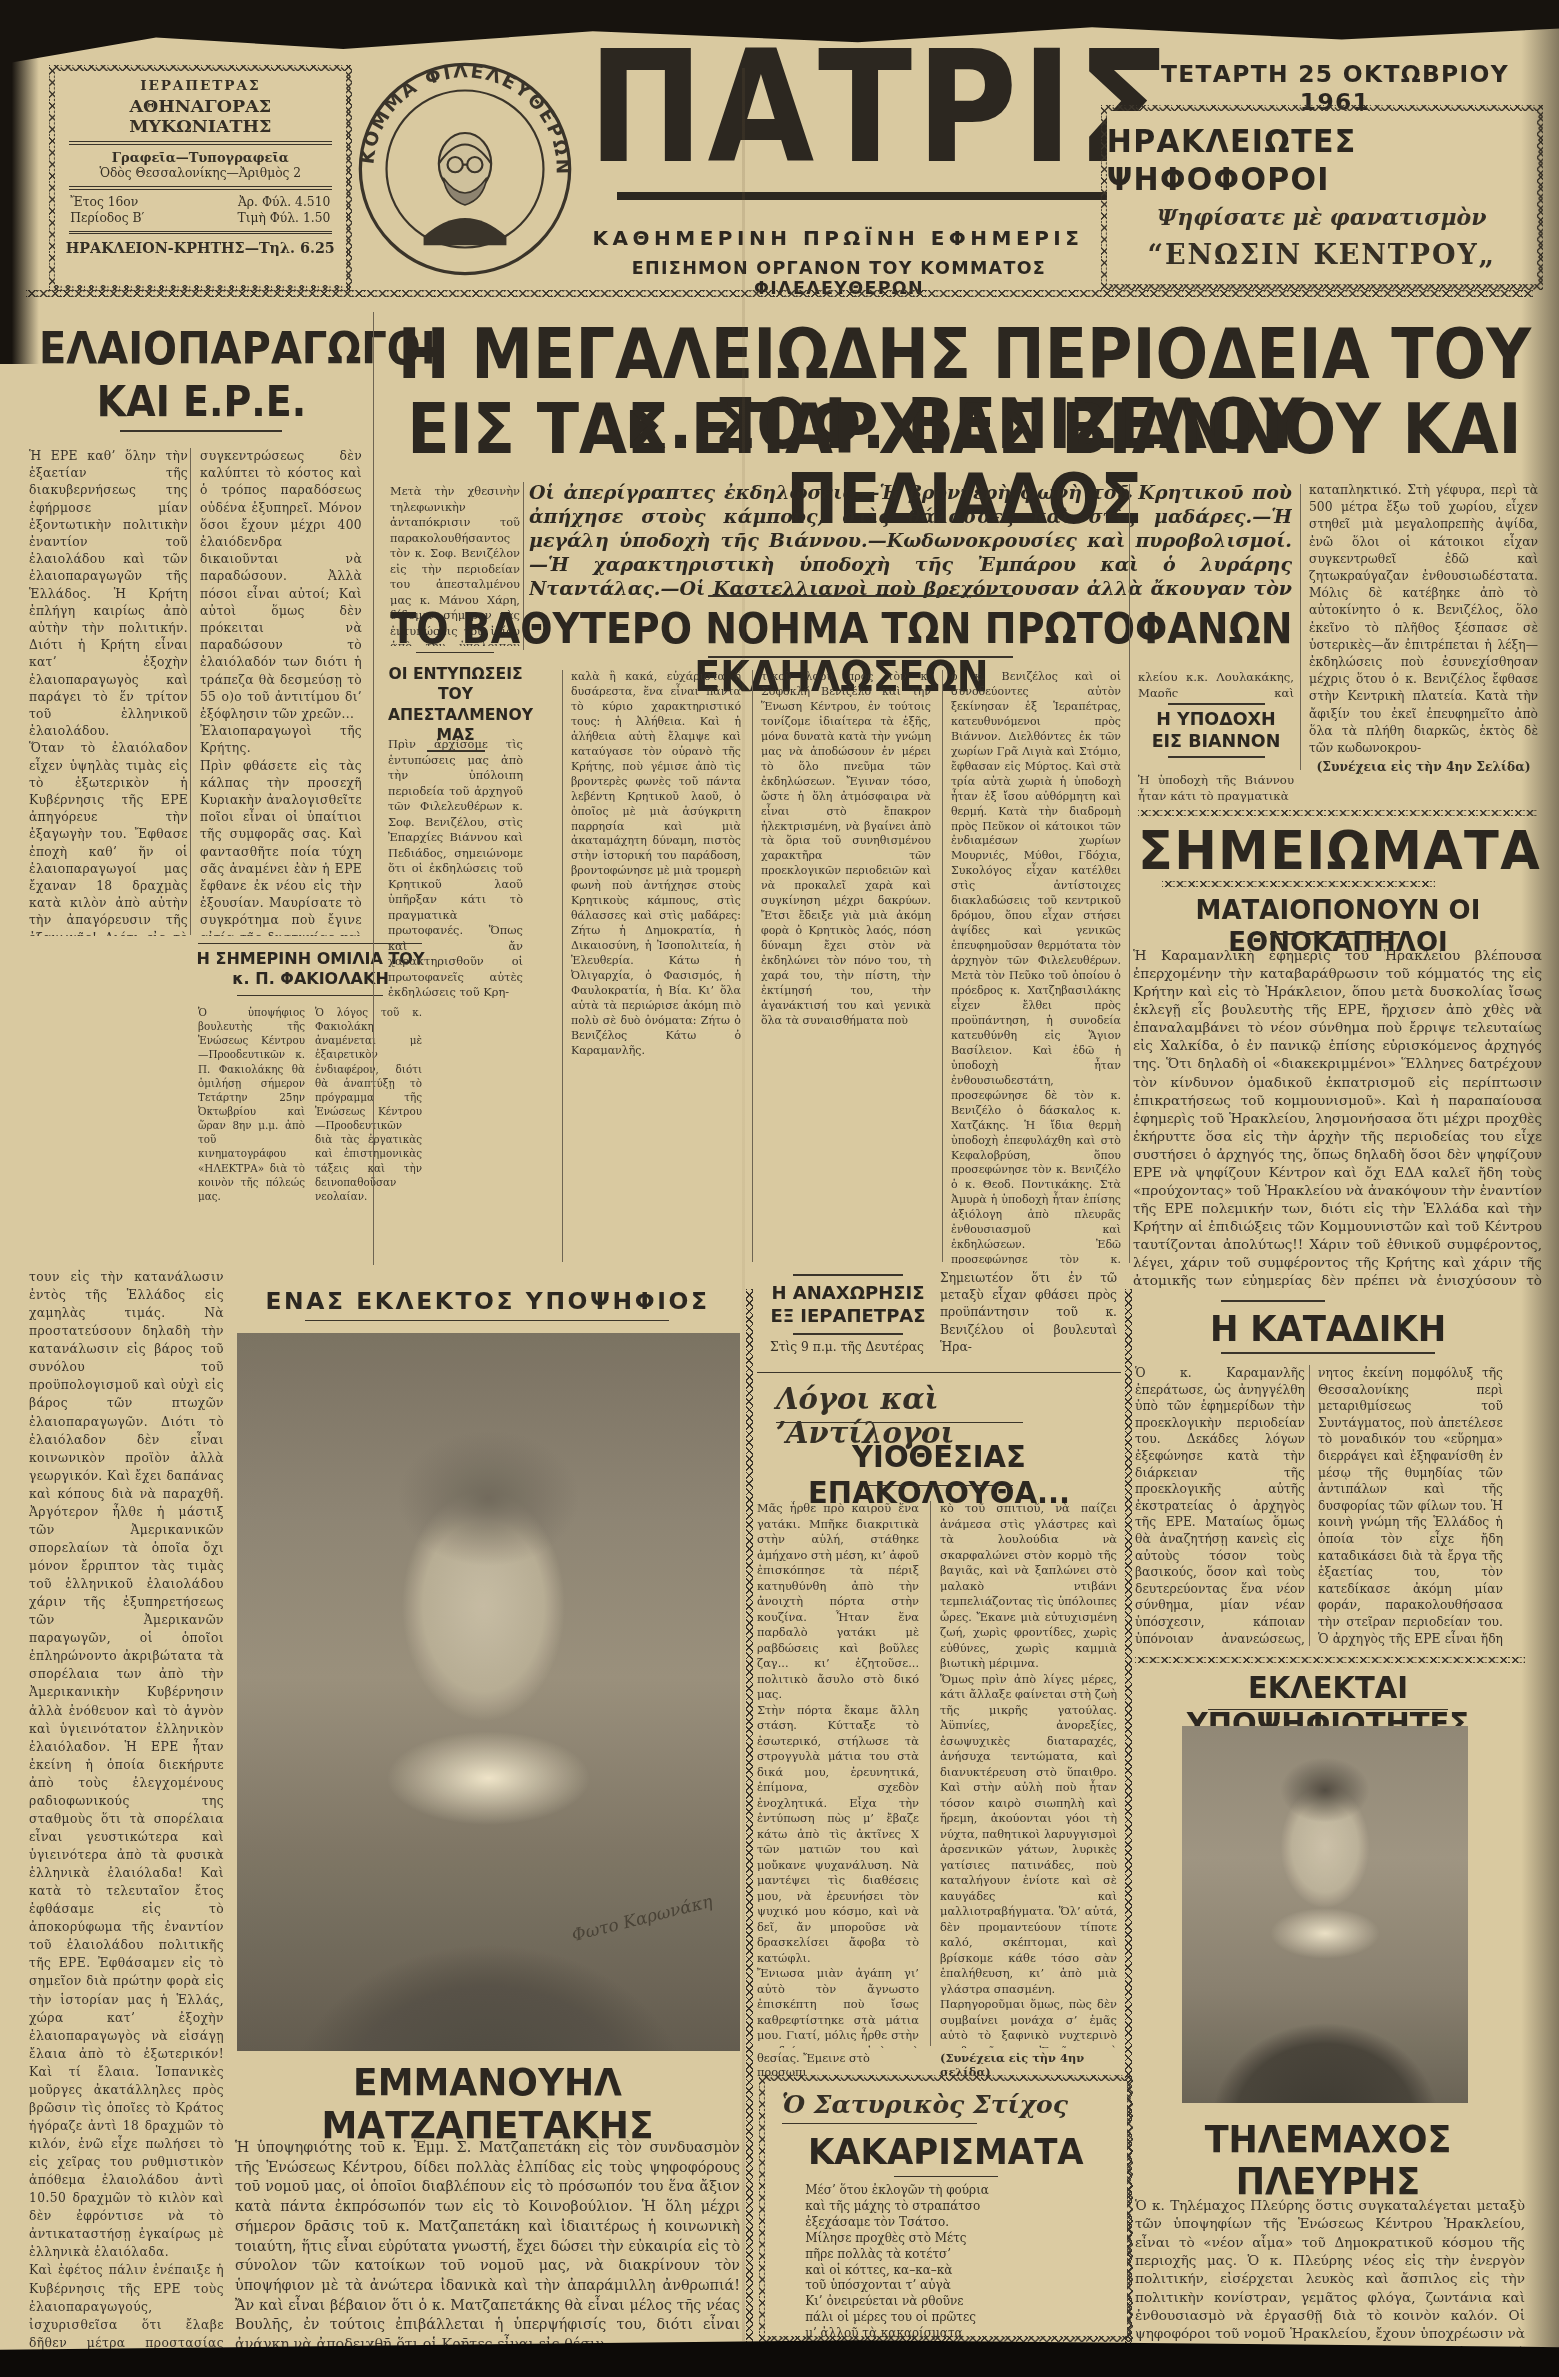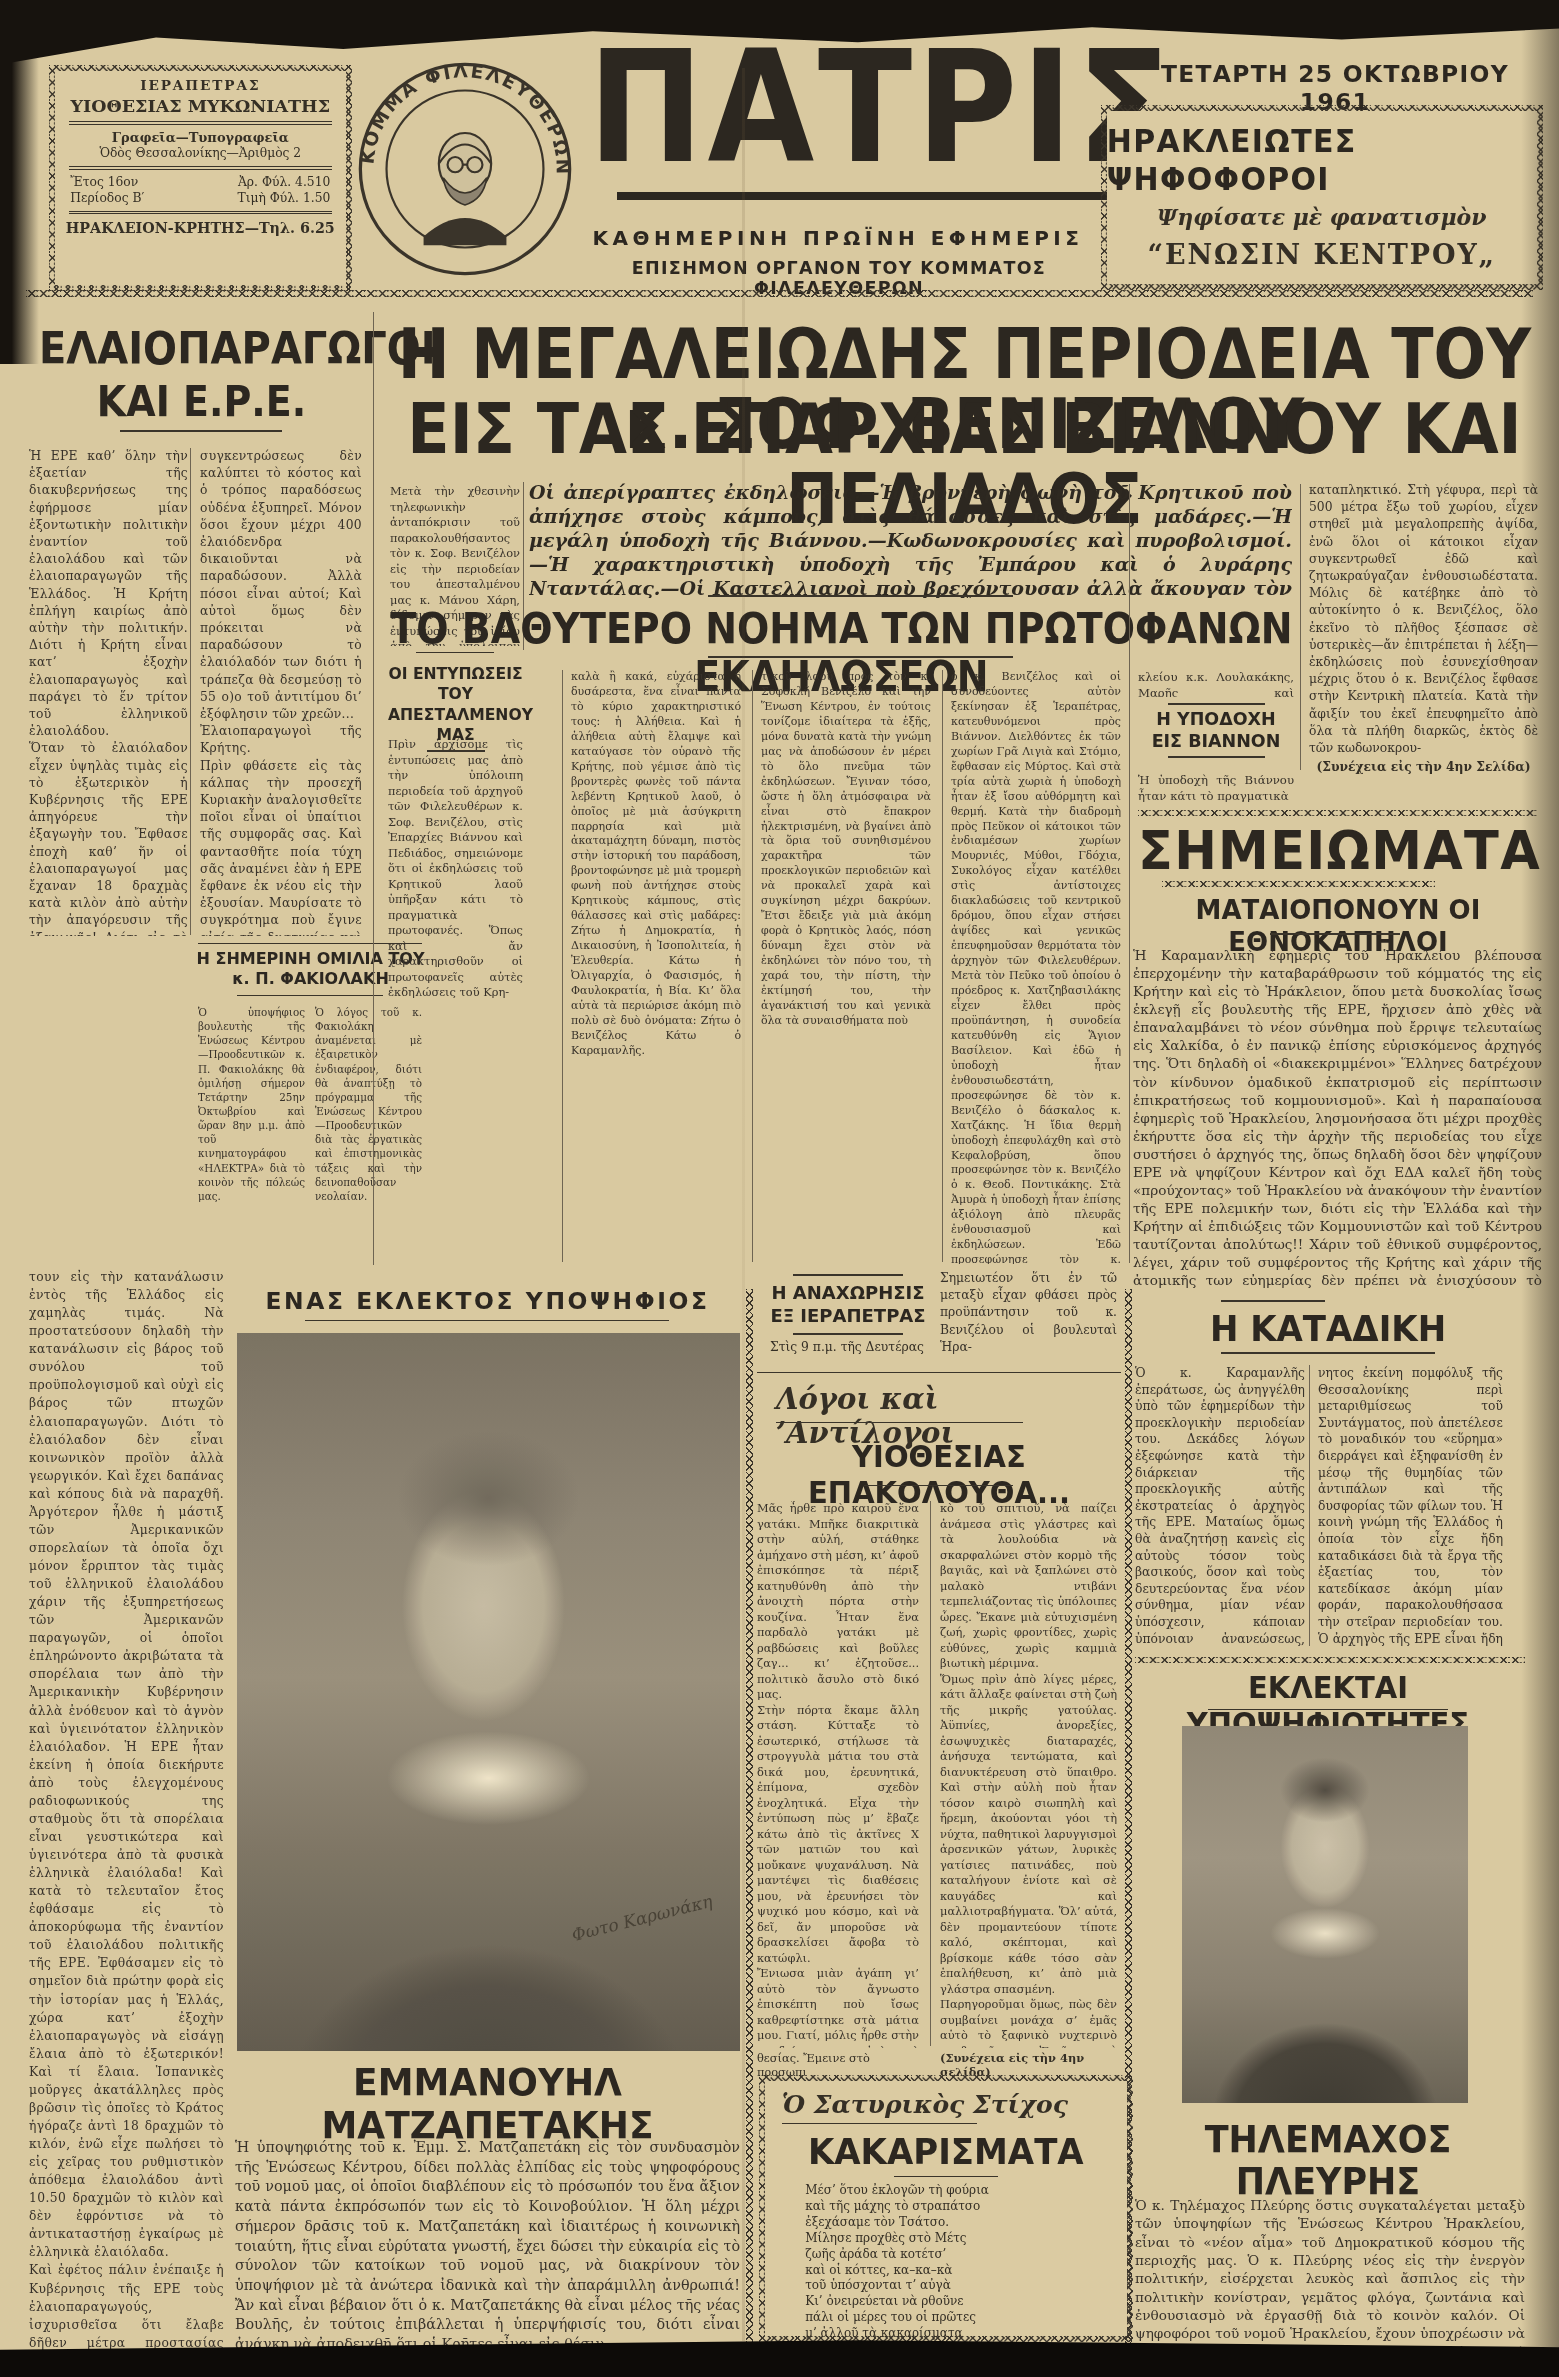--- a/index.html
+++ b/index.html
@@ -41,21 +41,21 @@
   .dbl{border-top:1.3px solid #3a342a;border-bottom:1.3px solid #3a342a;height:1.9px;}
 </style>
 </head>
 <body>
 
 <div id="paper">
 
   <div class="abs zz-frame" style="left:49px;top:65px;width:291px;height:214px;">
     <div class="zz-inner" style="padding:6.5px 9px;">
       <div class="ctr serif b" style="font-size:13.6px;letter-spacing:1.9px;">ΙΕΡΑΠΕΤΡΑΣ</div>
-      <div class="ctr serif b" style="font-size:17.5px;margin-top:2.6px;">ΥΙΟΘΕΣΙΑΣ ΜΥΚΩΝΙΑΤΗΣ</div>
+      <div class="ctr serif b" style="font-size:17.5px;margin-top:2.6px;">ΑΘΗΝΑΓΟΡΑΣ ΜΥΚΩΝΙΑΤΗΣ</div>
       <div class="dbl" style="margin:5.2px 5.2px;"></div>
       <div class="ctr serif b" style="font-size:13px;">Γραφεῖα—Τυπογραφεῖα</div>
       <div class="ctr serif" style="font-size:12.3px;margin-top:1.3px;">Ὁδὸς Θεσσαλονίκης—Ἀριθμὸς 2</div>
       <div class="dbl" style="margin:5.2px 5.2px;"></div>
       <div style="display:flex;justify-content:space-between;padding:0 6.5px;">
         <span class="serif" style="font-size:12.3px;">Ἔτος 16ον</span>
         <span class="serif" style="font-size:12.3px;">Ἀρ. Φύλ. 4.510</span>
       </div>
       <div style="display:flex;justify-content:space-between;padding:0 6.5px;margin-top:2.6px;">
         <span class="serif" style="font-size:12.3px;">Περίοδος Β′</span>
@@ -219,21 +219,21 @@
     <div class="zz-inner" style="padding:9px 17px;">
       <div class="serif b i" style="font-size:25px;">Ὁ Σατυρικὸς Στίχος</div>
       <div class="hr2" style="width:195px;margin:3.9px 0 6.5px 0;"></div>
       <div class="ctr headline" style="font-size:34px;transform:scaleY(1.05);transform-origin:top center;">ΚΑΚΑΡΙΣΜΑΤΑ</div>
       <div class="hr2" style="width:104px;margin:5.2px auto 6.5px auto;"></div>
       <div class="serif" style="font-size:12px;line-height:1.32;padding-left:23.4px;">
         <div>Μέσ’ ὅτου ἐκλογῶν τὴ φούρια</div>
         <div>καὶ τῆς μάχης τὸ στραπάτσο</div>
         <div>ἐξεχάσαμε τὸν Τσάτσο.</div>
         <div>Μίλησε προχθὲς στὸ Μέτς</div>
-        <div>ζωῆς ἀράδα τὰ κοτέτσ’</div>
+        <div>πῆρε πολλὰς τὰ κοτέτσ’</div>
         <div>καὶ οἱ κόττες, κα–κα–κὰ</div>
         <div>τοῦ ὑπόσχονται τ’ αὐγὰ</div>
         <div>Κι’ ὀνειρεύεται νὰ ρθοῦνε</div>
         <div>πάλι οἱ μέρες του οἱ πρῶτες</div>
         <div>μ’ ἀλλοῦ τὰ κακαρίσματα</div>
         <div>κι’ ἀλλοῦ γεννοῦν οἱ κότες..</div>
       </div>
       <div class="serif b" style="font-size:15.6px;text-align:right;padding-right:13px;margin-top:2.6px;">Ο ΓΡΥΨ</div>
     </div>
   </div>

